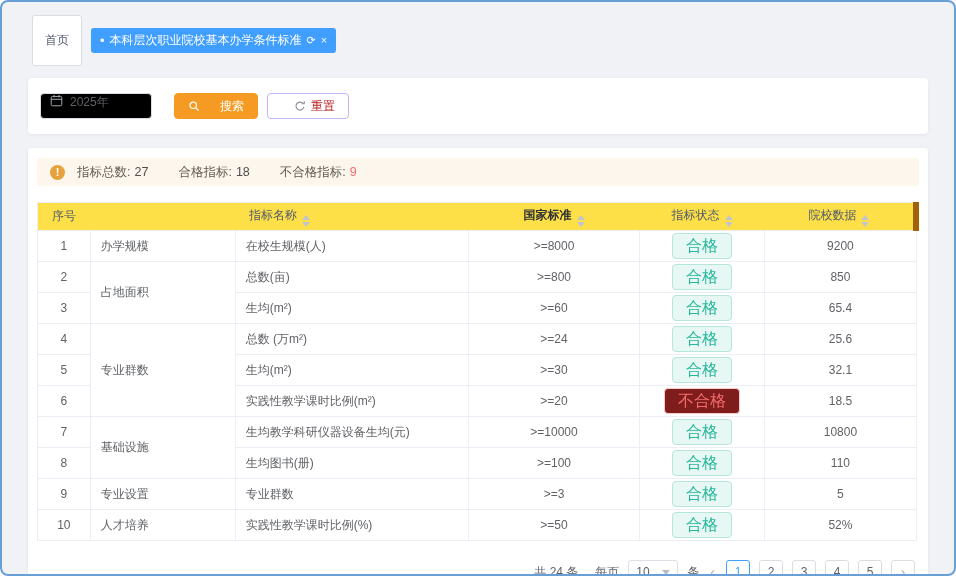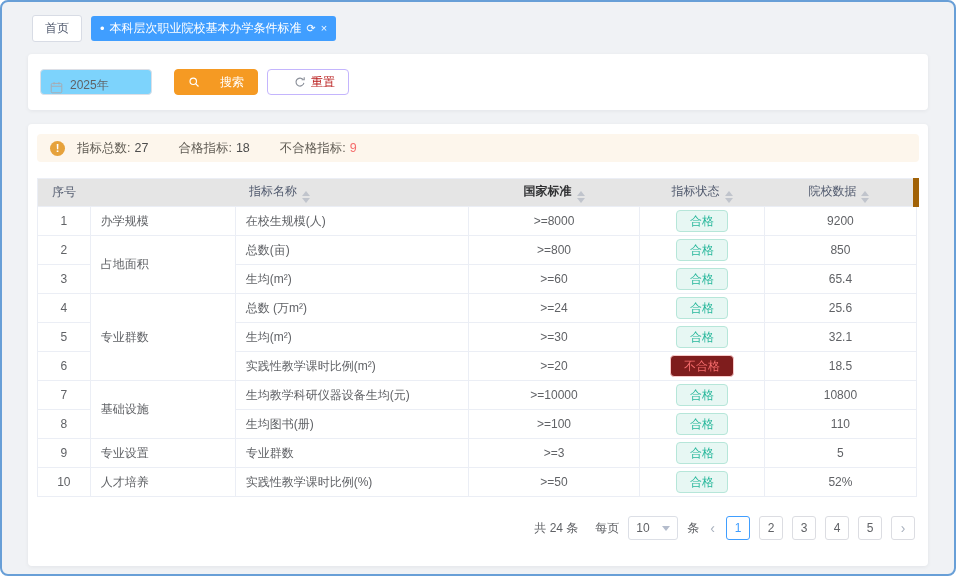--- a/index.html
+++ b/index.html
@@ -3,64 +3,64 @@
 <meta charset="utf-8">
 <style>
   * { box-sizing: border-box; }
   body { margin:0; background:#fff; font-family:"Liberation Sans","DejaVu Sans",sans-serif; }
   .frame{ width:956px; height:576px; border:2px solid #689fd7; border-radius:8px;
           background:#f0f2f5; overflow:hidden; position:relative; }
 
   
   .tabbar{ display:flex; align-items:center; gap:9px; margin:13px 0 0 30px; }
   .tab-home{ background:#fff; border:1px solid #d8dce5; border-radius:3px; font-size:12px;
-             color:#515a6e; padding:4px 12px; cursor:pointer; }
+             color:#515a6e; padding:16px 12px; cursor:pointer; }
   .tab-active{ background:#409eff; color:#fff; border-radius:3px; font-size:12px;
                padding:4px 9px; display:flex; align-items:center; gap:5px; cursor:pointer; }
   .tab-active .dot{ font-size:13px; line-height:1; }
   .tab-active .t-ic{ font-size:11px; opacity:.92; line-height:1; cursor:pointer; }
 
   
   .card{ background:#fff; border-radius:4px; margin:0 26px; box-shadow:0 1px 4px rgba(0,21,41,.06); }
   .search-card{ margin-top:12px; padding:15px 12px; display:flex; align-items:center; }
   .date-input{ width:112px; height:26px; border:1px solid #dcdfe6; border-radius:4px;
-               display:flex; align-items:flex-end; gap:7px; padding:0 9px; font-size:12px;
-               color:#606266; background:#7dd3fc; cursor:text; }
+               display:flex; align-items:flex-start; gap:7px; padding:0 9px; font-size:12px;
+               color:#606266; background:#000000; cursor:text; }
   .btn{ height:26px; border-radius:4px; font-size:12px; display:inline-flex; align-items:center;
         gap:5px; padding:0 13px; cursor:pointer; }
   .btn-search{ background:#f59a23; color:#fff; border:1px solid #f59a23; margin-left:22px;gap:20px; }
   .btn-reset{ background:#fff; color:#b91c1c; border:1px solid #c4b5fd; margin-left:9px;padding-left:26px; }
 
   .main-card{ margin-top:14px; height:442px; padding:10px 9px 0; }
 
   
   .alert{ background:#fdf6ec; border-radius:4px; display:flex; align-items:center;
           padding:0 13px; height:28px; font-size:12.5px; color:#5f5b53; }
   .bang{ width:15px; height:15px; border-radius:50%; background:#e6a23c; color:#fff;
          font-size:11px; font-weight:bold; display:flex; align-items:center;
          justify-content:center; margin-right:12px; flex:none; }
   .alert .num{ color:#4d4d4d; margin:0 30px 0 4px; }
   .alert .num.fail{ color:#f56c6c; margin-right:0; }
 
   
   .table-wrap{ margin:16px 0 0; }
   table{ width:100%; border-collapse:collapse; font-size:12px; color:#606266; table-layout:fixed; }
-  th{ background:#e5e5e5; height:28px; font-weight:400; color:#515a6e;
+  th{ background:#fde047; height:28px; font-weight:400; color:#515a6e;
       border-top:1px solid #ebeef5; border-bottom:1px solid #ebeef5; }
   th.b{ font-weight:bold; color:#303133; }
   th:first-child{ border-left:1px solid #ebeef5; }
   th:last-child{ border-right:6px solid #a16207; }
   td{ border:1px solid #ebeef5; height:29px; padding:2px 6px; background:#fff; }
   td.c{ text-align:center; }
   td.l{ padding-left:10px; text-align:left; }
   .sort{ display:inline-flex; flex-direction:column; gap:2px; margin-left:5px; vertical-align:-1px; }
   .sort i{ width:0; height:0; border-left:4px solid transparent; border-right:4px solid transparent; display:block; }
   .sort .up{ border-bottom:5px solid #c0c4cc; }
   .sort .down{ border-top:5px solid #c0c4cc; }
-  .badge{ display:inline-block; padding:4px 13px; border-radius:4px; font-size:12px; line-height:1; }
+  .badge{ display:inline-block; padding:4px 13px; border-radius:4px; font-size:16px; line-height:1; }
   .badge-pass{ color:#27b79b; background:#e7f7f3; border:1px solid #b6e6d9; }
   .badge-fail{ color:#f56c6c; background:#7f1d1d; border:1px solid #f8caca; }
 
   
   .pager{ display:flex; justify-content:flex-end; align-items:center; gap:9px;
           margin:19px 4px 0; font-size:12px; color:#606266; }
   .pager .total{ margin-right:8px; }
   .page-select{ width:50px; height:24px; border:1px solid #dcdfe6; border-radius:3px;
                 display:flex; align-items:center; justify-content:space-between;
                 padding:0 7px; cursor:pointer; background:#fff; }

